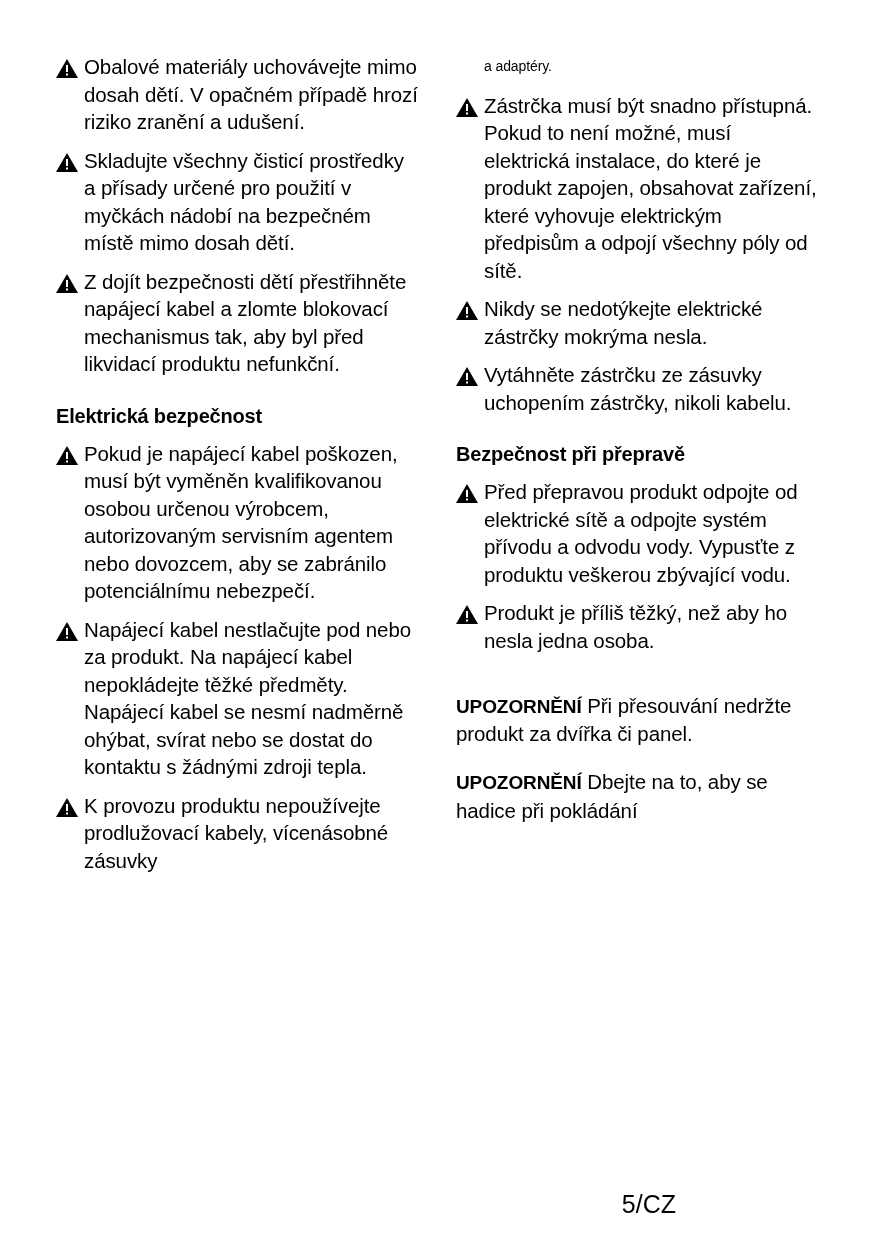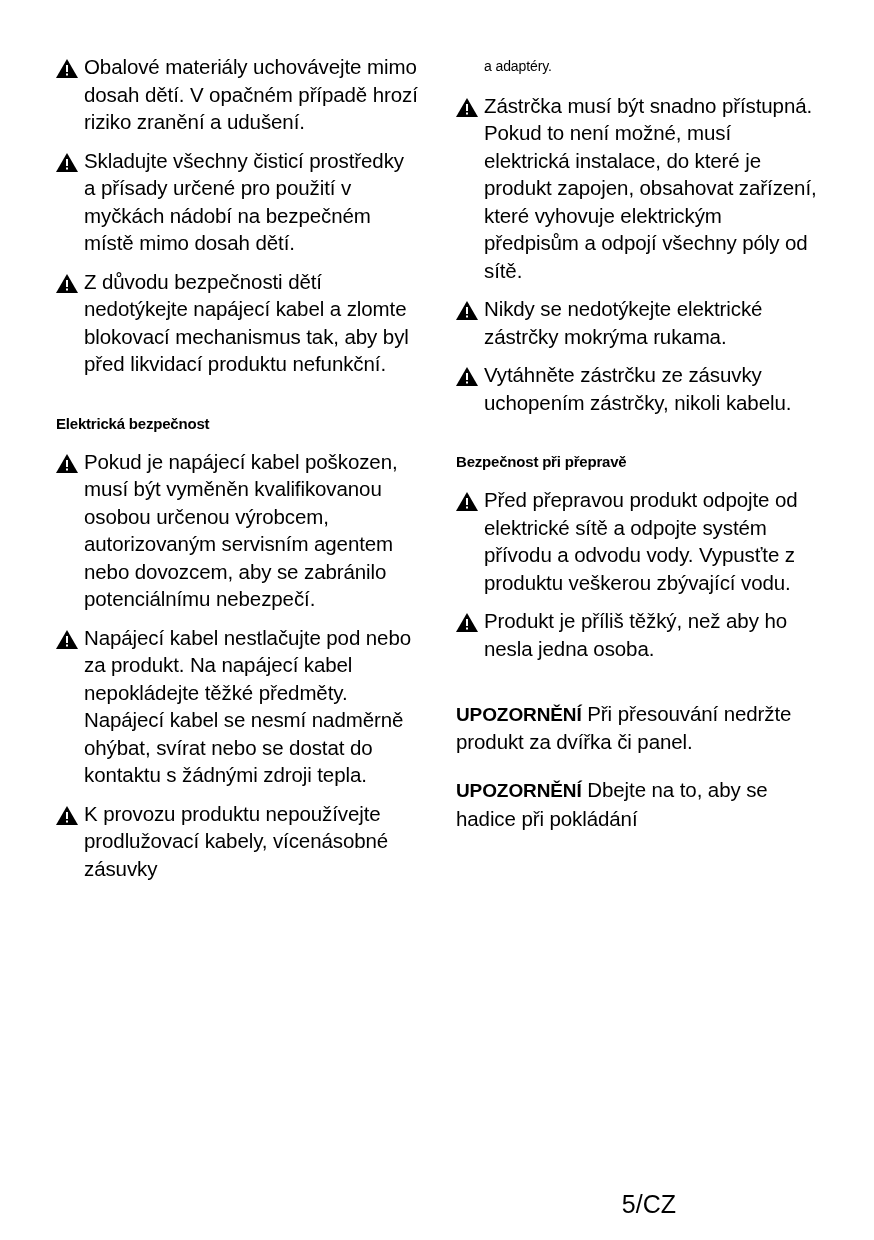--- a/index.html
+++ b/index.html
@@ -46,24 +46,24 @@
     margin-right: 6px;
     padding-top: 6px;
     line-height: 0;
   }
   .warn .txt {
     font-size: 20.5px;
     line-height: 27.5px;
     letter-spacing: -0.1px;
   }
   h2.section {
-    font-size: 15px;
+    font-size: 20px;
     font-weight: bold;
     line-height: 28px;
-    margin: 32px 0 10px 0;
+    margin: 24px 0 10px 0;
     letter-spacing: -0.2px;
   }
   .col.right h2.section:first-child {
     margin-top: 0;
   }
   .notice {
     font-size: 20.5px;
     line-height: 27.5px;
     margin-bottom: 13px;
     letter-spacing: -0.1px;
@@ -119,21 +119,21 @@
       </div>
 
       <div class="warn">
         <span class="tri">
           <svg width="22" height="19" viewBox="0 0 22 19">
               <polygon points="11,0 22,19 0,19" fill="#000"></polygon>
               <rect x="10" y="6" width="2" height="7" fill="#fff"></rect>
               <rect x="10" y="14.5" width="2" height="2" fill="#fff"></rect>
             </svg>
         </span>
-        <span class="txt">Z důvodu bezpečnosti dětí nedotýkejte napájecí kabel a zlomte blokovací mechanismus tak, aby byl před likvidací produktu nefunkční.</span>
+        <span class="txt">Z dojít bezpečnosti dětí přestřihněte napájecí kabel a zlomte blokovací mechanismus tak, aby byl před likvidací produktu nefunkční.</span>
       </div>
 
       <h2 class="section">Elektrická bezpečnost</h2>
 
 
       <div class="warn">
         <span class="tri">
           <svg width="22" height="19" viewBox="0 0 22 19">
               <polygon points="11,0 22,19 0,19" fill="#000"></polygon>
               <rect x="10" y="6" width="2" height="7" fill="#fff"></rect>
@@ -183,21 +183,21 @@
       </div>
 
       <div class="warn">
         <span class="tri">
           <svg width="22" height="19" viewBox="0 0 22 19">
               <polygon points="11,0 22,19 0,19" fill="#000"></polygon>
               <rect x="10" y="6" width="2" height="7" fill="#fff"></rect>
               <rect x="10" y="14.5" width="2" height="2" fill="#fff"></rect>
             </svg>
         </span>
-        <span class="txt">Nikdy se nedotýkejte elektrické zástrčky mokrýma rukama.</span>
+        <span class="txt">Nikdy se nedotýkejte elektrické zástrčky mokrýma nesla.</span>
       </div>
 
       <div class="warn">
         <span class="tri">
           <svg width="22" height="19" viewBox="0 0 22 19">
               <polygon points="11,0 22,19 0,19" fill="#000"></polygon>
               <rect x="10" y="6" width="2" height="7" fill="#fff"></rect>
               <rect x="10" y="14.5" width="2" height="2" fill="#fff"></rect>
             </svg>
         </span>

